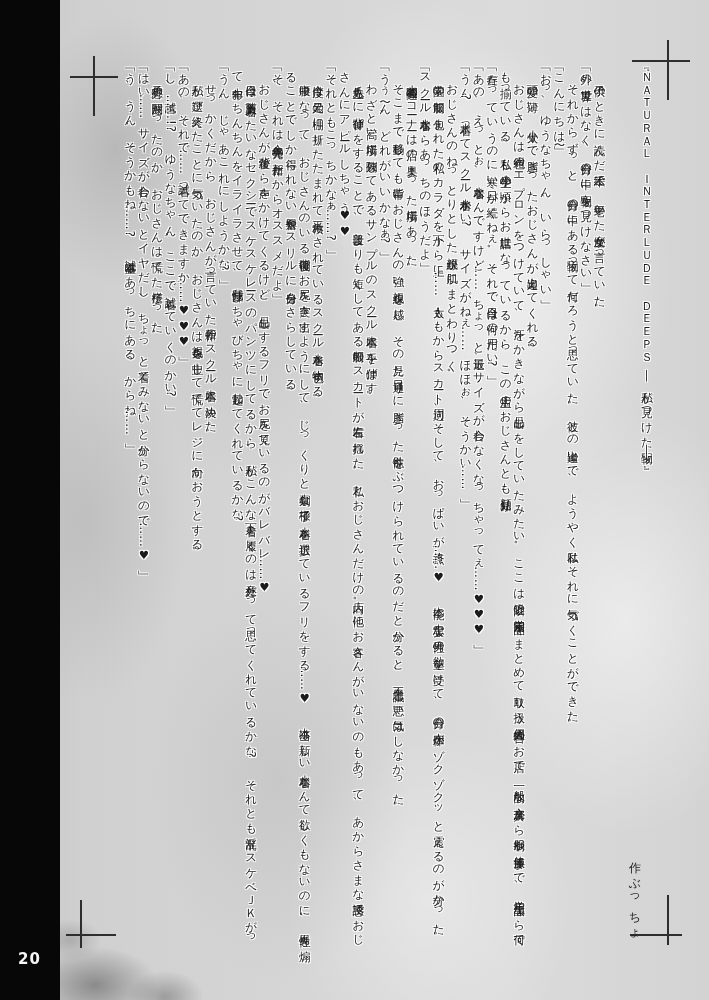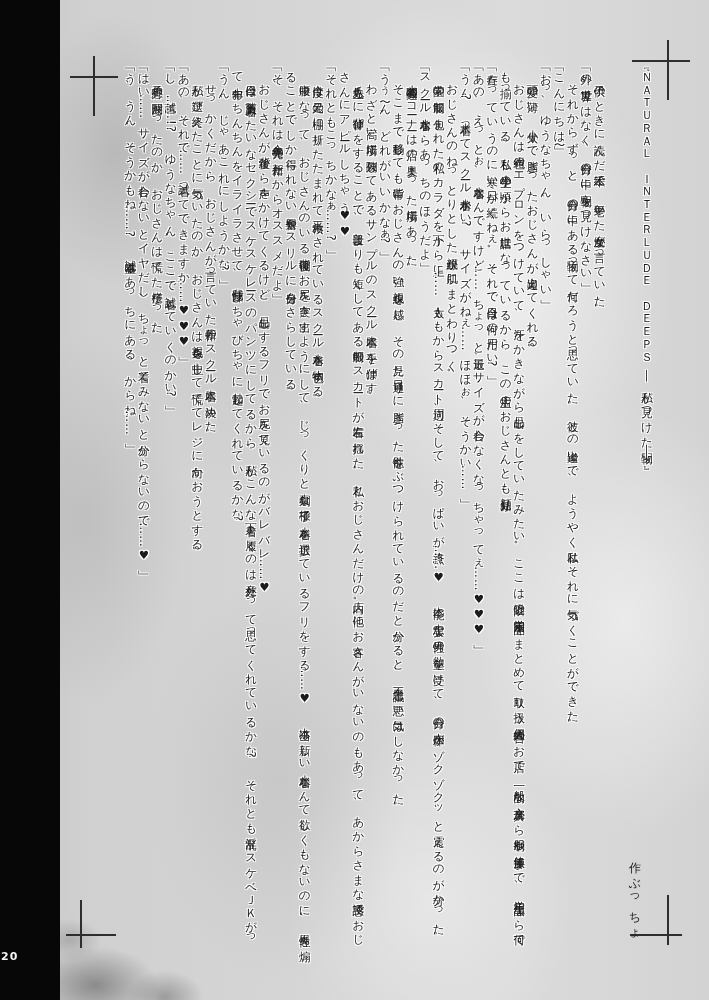--- a/index.html
+++ b/index.html
@@ -20,22 +20,22 @@
       radial-gradient(ellipse 210px 300px at 625px 620px, rgba(255,255,255,0.50), rgba(255,255,255,0) 72%),
       radial-gradient(ellipse 170px 200px at 420px 140px, rgba(255,255,255,0.40), rgba(255,255,255,0) 72%),
       radial-gradient(ellipse 200px 240px at 430px 900px, rgba(255,255,255,0.35), rgba(255,255,255,0) 72%),
       linear-gradient(90deg,#c7c7c7 0%,#d0d0d0 12%,#d6d6d6 45%,#dbdbdb 72%,#d3d3d3 100%);
   }
   .black-bar{
     position:absolute;left:0;top:0;width:60px;height:1000px;
     background:#070707;
   }
   .pagenum{
-    position:absolute;left:1px;top:950px;
-    color:#f6f6f6;font-size:11px;font-weight:bold;
+    position:absolute;left:18px;top:950px;
+    color:#f6f6f6;font-size:15px;font-weight:bold;
     letter-spacing:1px;
     font-family:"DejaVu Sans",sans-serif;
   }
   
   .mark{position:absolute;}
   .mark .h,.mark .v{position:absolute;background:#2e2e2e;}
   .mark .h{height:2px;}
   .mark .v{width:2px;}
   
   .text-area{

